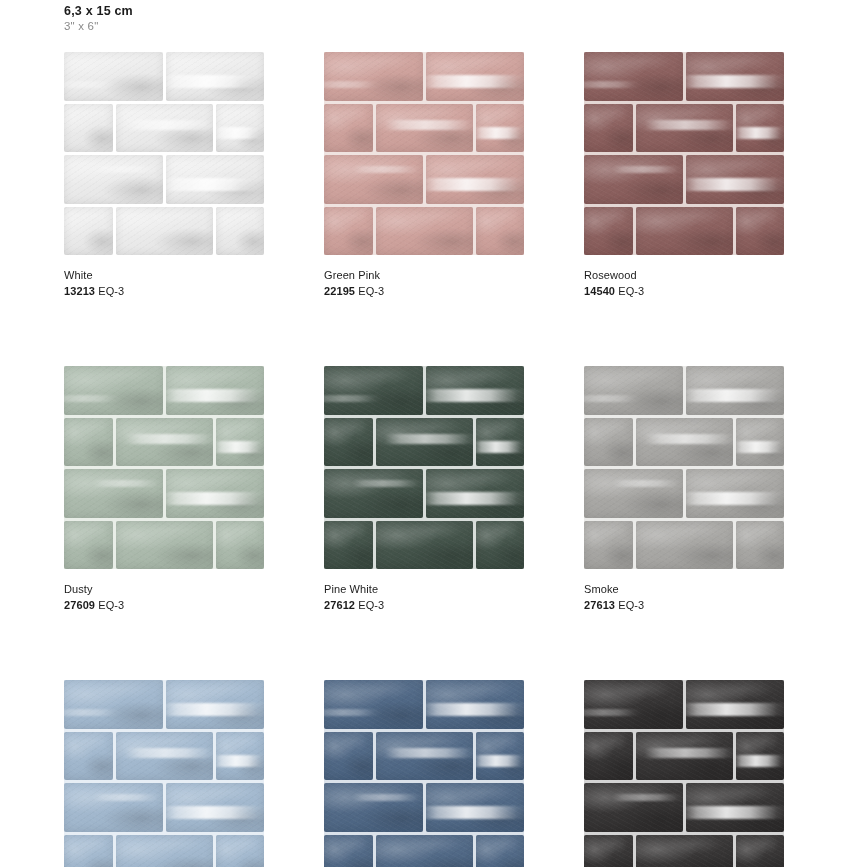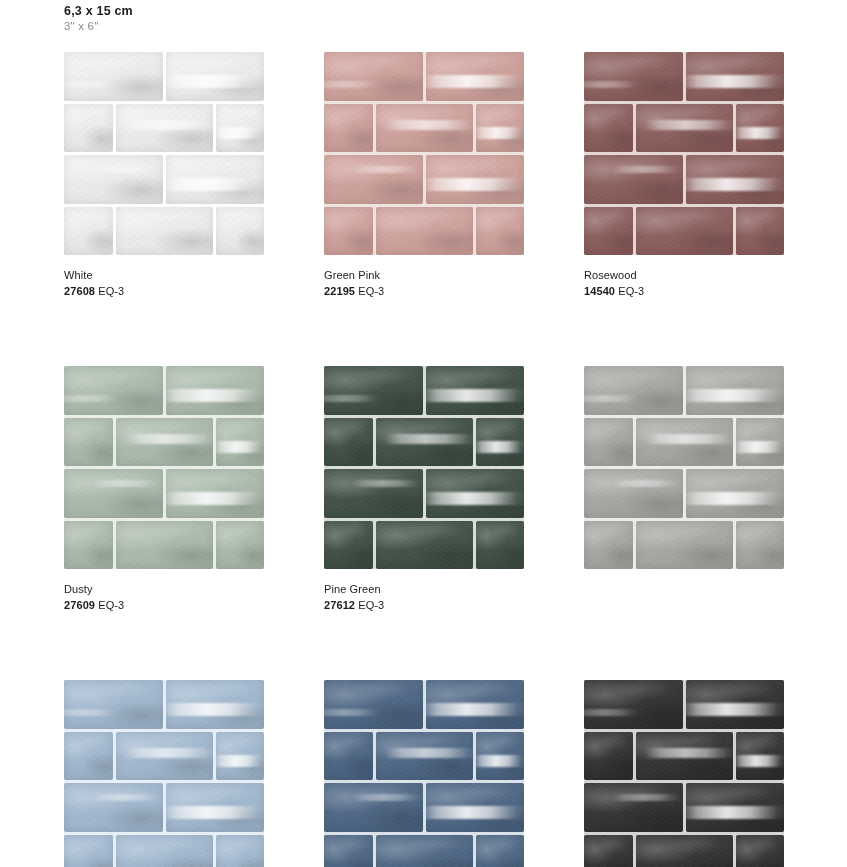--- a/index.html
+++ b/index.html
@@ -200,21 +200,21 @@
           <div class="tile full" style="--tc: #f3f3f3;">
             <span class="speckle"></span>
           </div>
           <div class="tile half" style="--tc: #f3f3f3;">
             <span class="speckle"></span>
           </div>
         </div>
       </div>
       <div class="swatch-caption">
         <span class="color-name">White</span>
-        <span class="color-ref"><span class="code">27608</span><span class="series"> EQ-3</span></span>
+        <span class="color-ref"><span class="code">13213</span><span class="series"> EQ-3</span></span>
       </div>
     </div>
     <div class="swatch-cell">
       <div class="tile-mosaic" style="background: rgb(239, 227, 224);">
         <div class="course">
           <div class="tile full" style="--tc: #d3a39d;">
             <span class="speckle"></span>
             <span class="gloss g-edge"></span>
           </div>
           <div class="tile full" style="--tc: #d3a39d;">
@@ -407,21 +407,21 @@
           </div>
           <div class="tile full" style="--tc: #3c4d43;">
             <span class="speckle"></span>
           </div>
           <div class="tile half" style="--tc: #3c4d43;">
             <span class="speckle"></span>
           </div>
         </div>
       </div>
       <div class="swatch-caption">
-        <span class="color-name">Pine Green</span>
+        <span class="color-name">Pine White</span>
         <span class="color-ref"><span class="code">27612</span><span class="series"> EQ-3</span></span>
       </div>
     </div>
     <div class="swatch-cell">
       <div class="tile-mosaic" style="background: rgb(235, 235, 233);">
         <div class="course">
           <div class="tile full" style="--tc: #a9a8a5;">
             <span class="speckle"></span>
             <span class="gloss g-edge"></span>
           </div>
@@ -458,20 +458,24 @@
             <span class="speckle"></span>
           </div>
           <div class="tile full" style="--tc: #a9a8a5;">
             <span class="speckle"></span>
           </div>
           <div class="tile half" style="--tc: #a9a8a5;">
             <span class="speckle"></span>
           </div>
         </div>
       </div>
+      <div class="swatch-caption">
+        <span class="color-name">Smoke</span>
+        <span class="color-ref"><span class="code">27613</span><span class="series"> EQ-3</span></span>
+      </div>
     </div>
     <div class="swatch-cell">
       <div class="tile-mosaic" style="background: rgb(231, 238, 245);">
         <div class="course">
           <div class="tile full" style="--tc: #a3bbd3;">
             <span class="speckle"></span>
             <span class="gloss g-edge"></span>
           </div>
           <div class="tile full" style="--tc: #a3bbd3;">
             <span class="speckle"></span>

